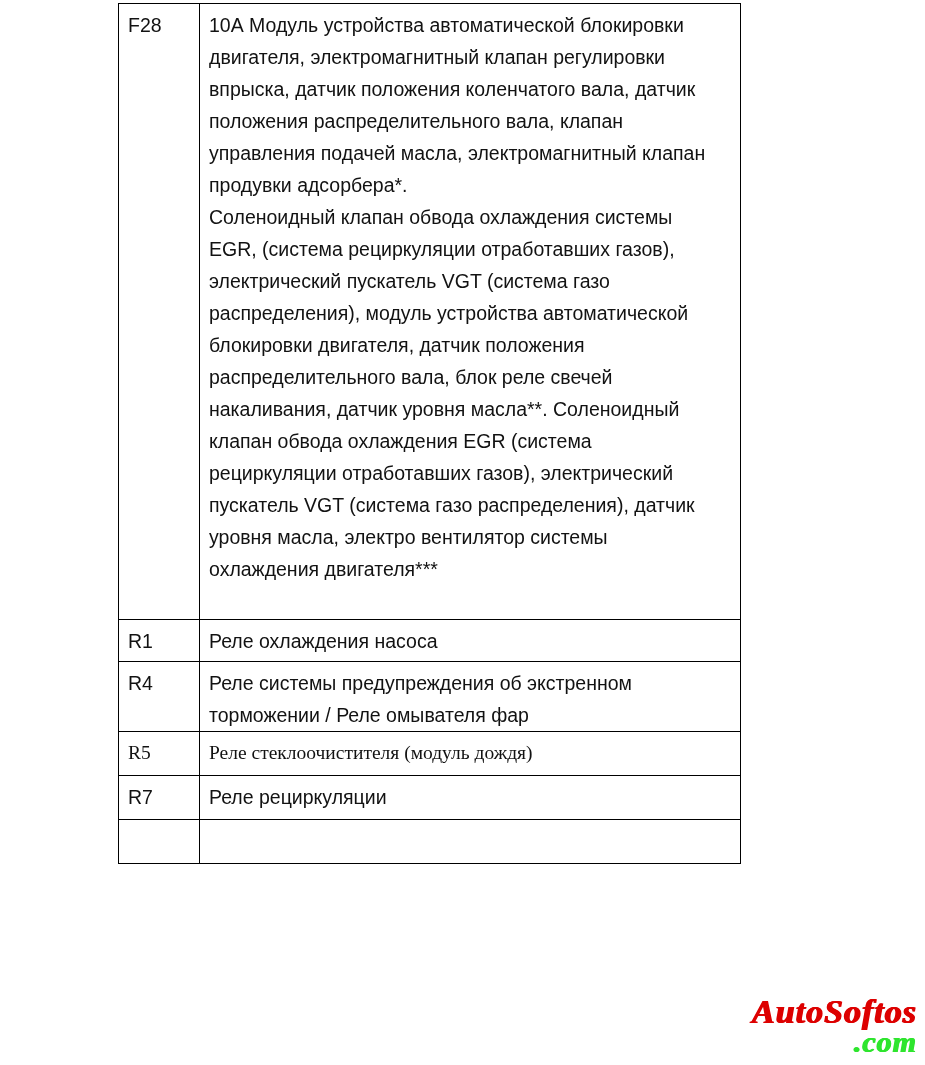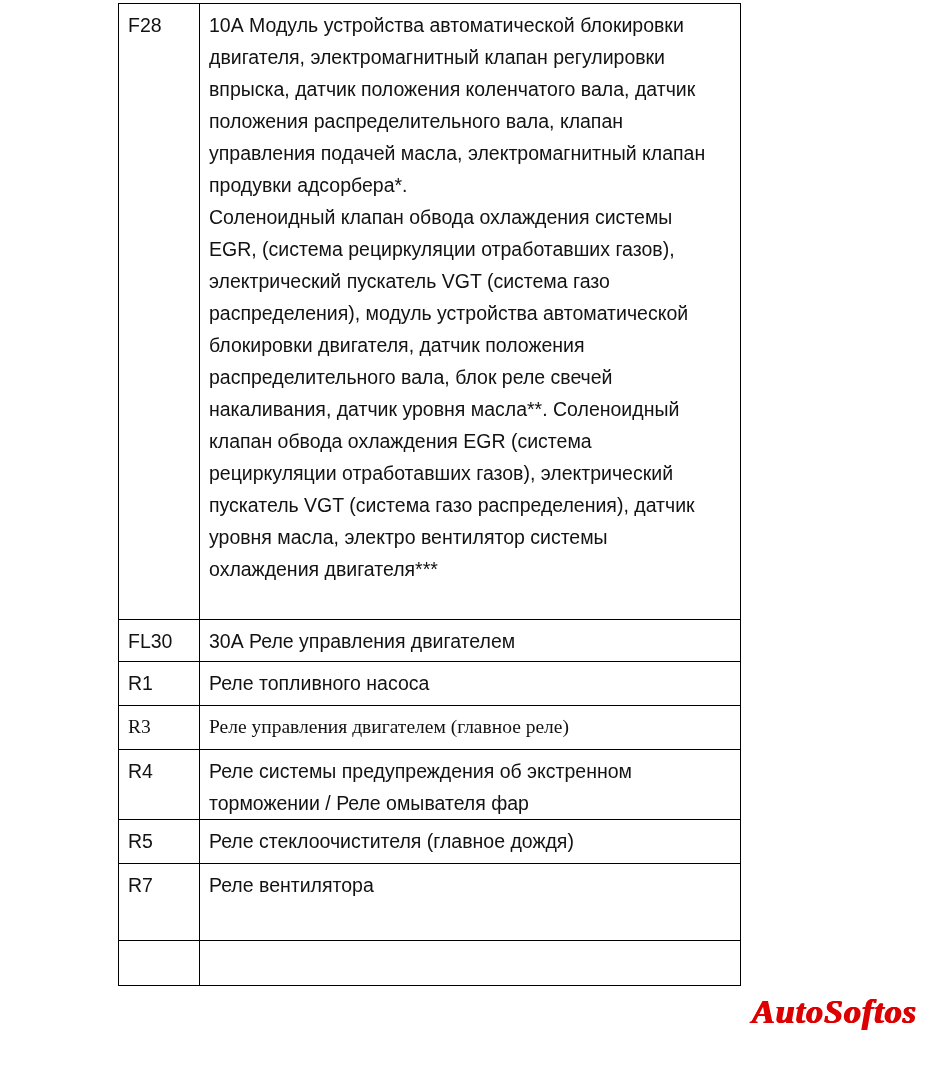--- a/index.html
+++ b/index.html
@@ -99,48 +99,41 @@
 блокировки двигателя, датчик положения
 распределительного вала, блок реле свечей
 накаливания, датчик уровня масла**. Соленоидный
 клапан обвода охлаждения EGR (система
 рециркуляции отработавших газов), электрический
 пускатель VGT (система газо распределения), датчик
 уровня масла, электро вентилятор системы
 охлаждения двигателя***</td>
         </tr>
         <tr>
-          <td class="code">FL30</td>
-          <td class="desc">30А Реле управления двигателем</td>
-        </tr>
-        <tr>
           <td class="code">R1</td>
-          <td class="desc">Реле топливного насоса</td>
-        </tr>
-        <tr>
-          <td class="code">R3</td>
-          <td class="desc">Реле управления двигателем (главное реле)</td>
+          <td class="desc">Реле охлаждения насоса</td>
         </tr>
         <tr>
           <td class="code">R4</td>
           <td class="desc">Реле системы предупреждения об экстренном
 торможении / Реле омывателя фар</td>
         </tr>
         <tr>
           <td class="code">R5</td>
-          <td class="desc">Реле стеклоочистителя (главное дождя)</td>
+          <td class="desc">Реле стеклоочистителя (модуль дождя)</td>
         </tr>
         <tr>
           <td class="code">R7</td>
-          <td class="desc">Реле вентилятора</td>
+          <td class="desc">Реле рециркуляции</td>
         </tr>
         <tr>
           <td class="code"></td>
           <td class="desc"></td>
         </tr>
       </tbody>
   </table>
 
   <div class="watermark">
     <div class="wm-brand" style="color: rgb(221, 0, 0);">AutoSoftos</div>
+    <div class="wm-tld" style="color: rgb(46, 229, 46);">.com</div>
   </div>
 
 </div>
 
 </body></html>

